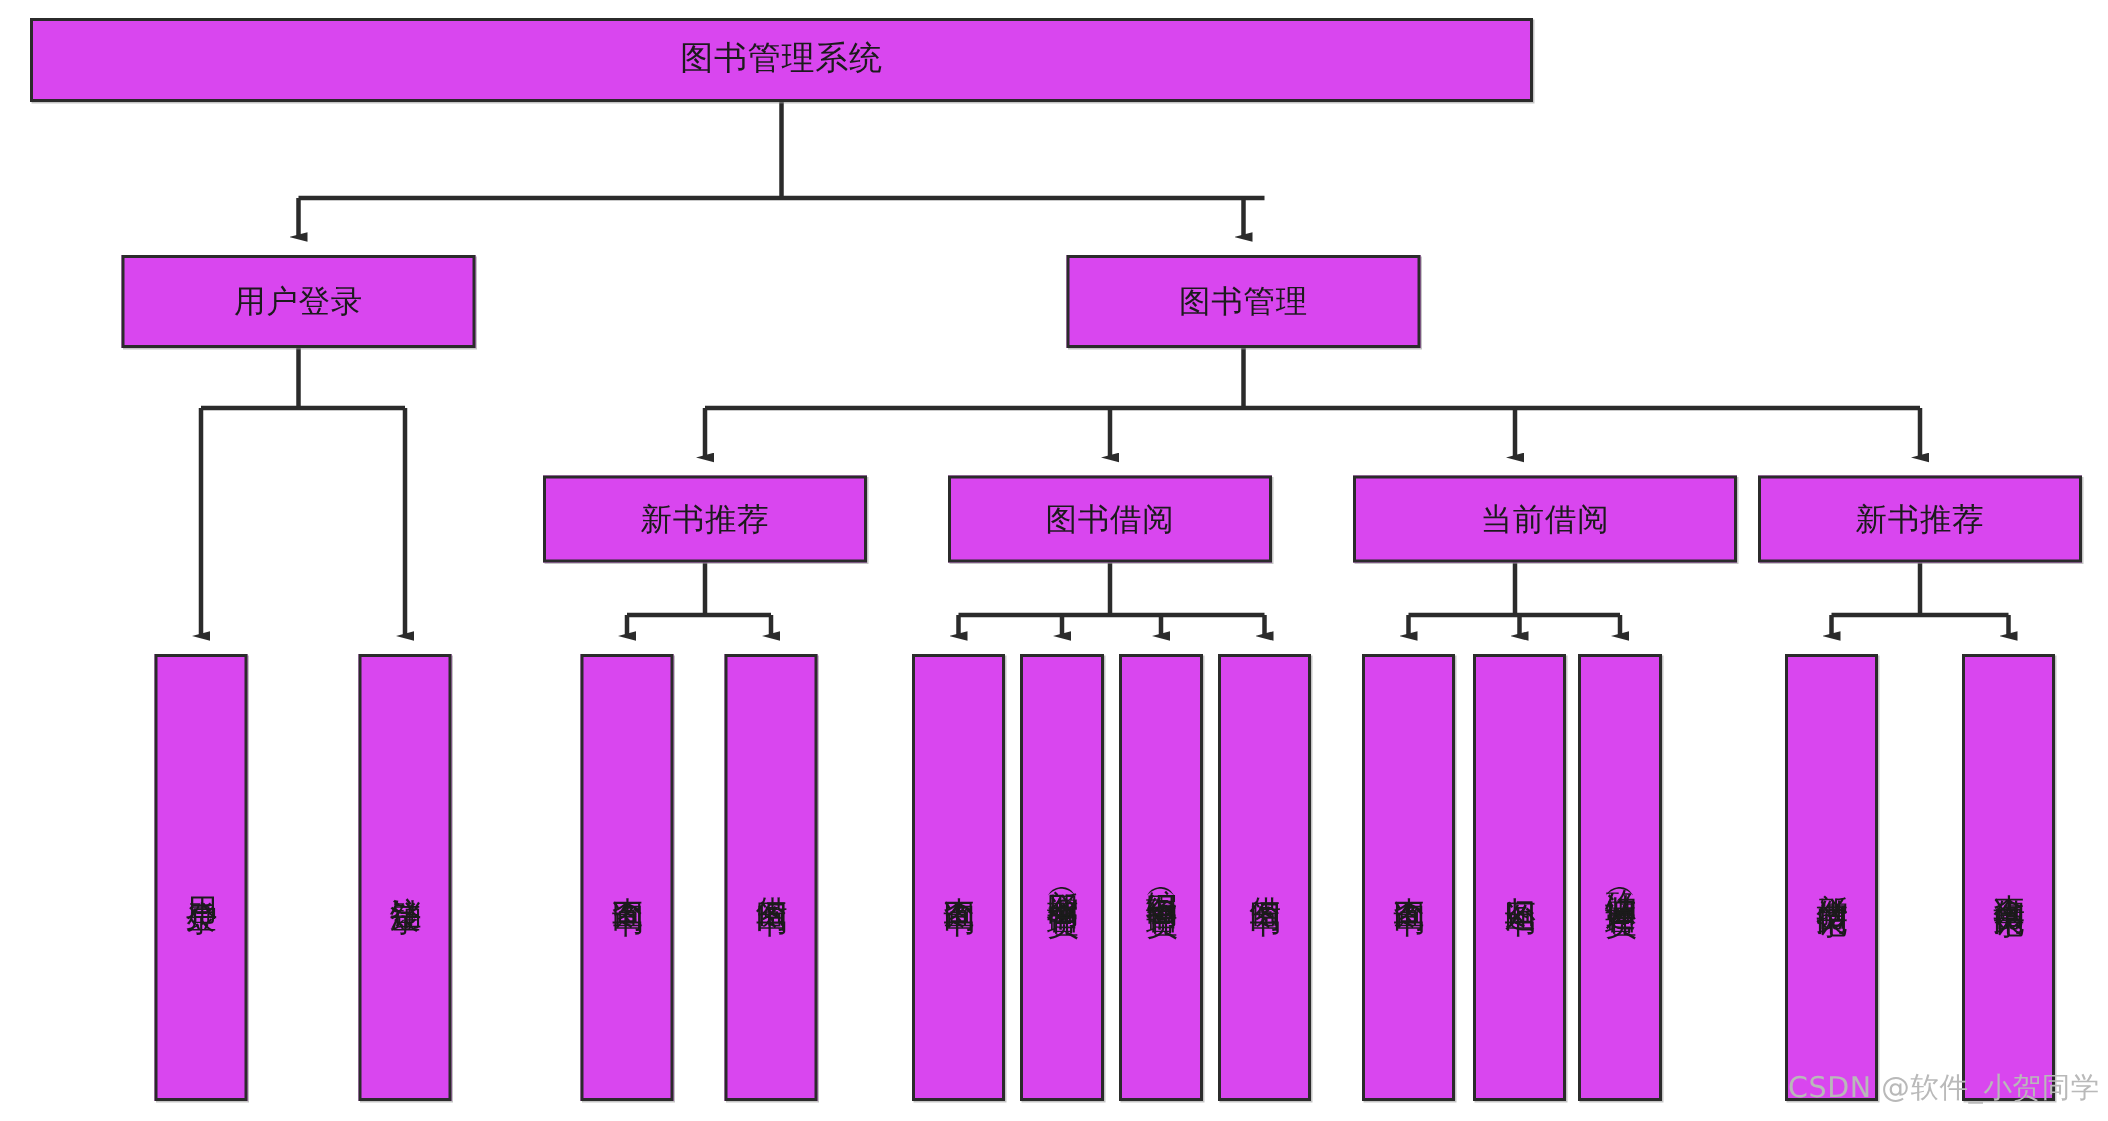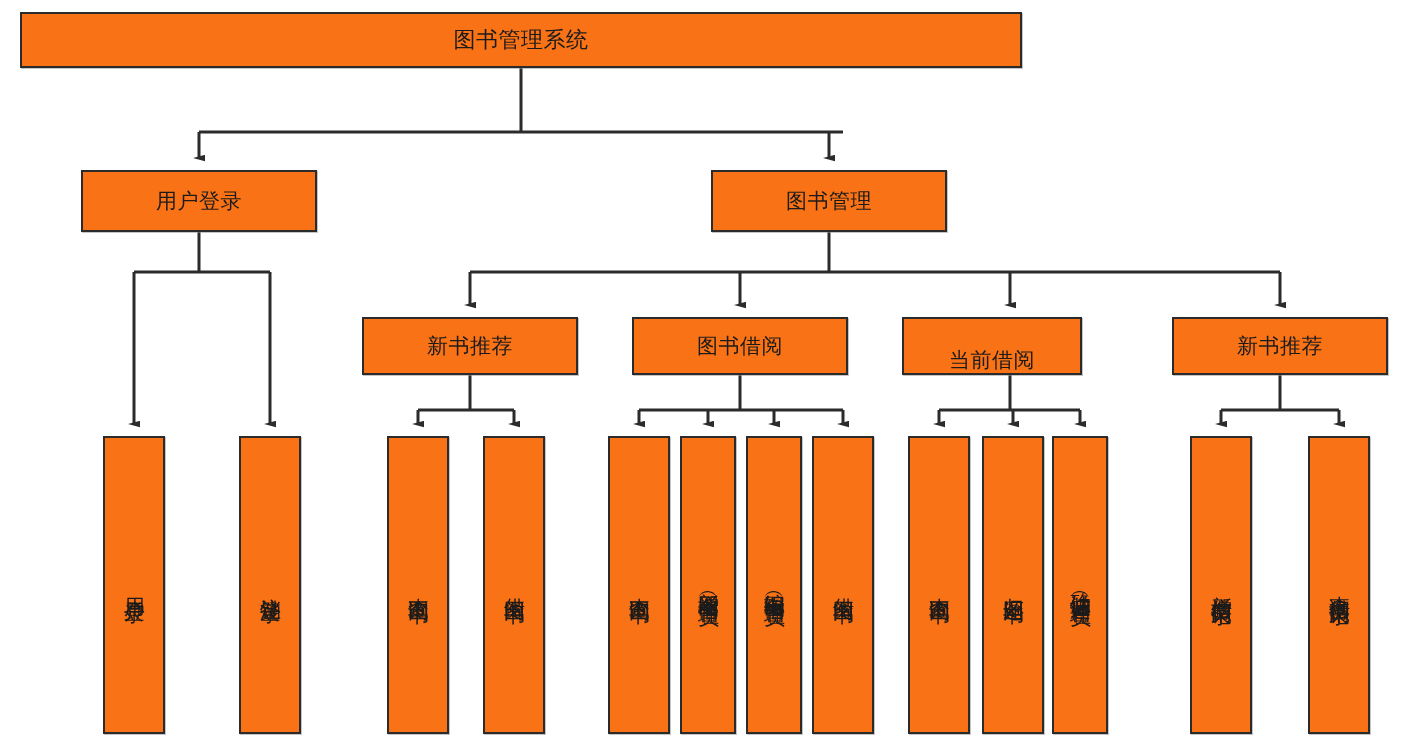--- a/index.html
+++ b/index.html
@@ -22,21 +22,21 @@
     position: absolute;
     left: 0;
     top: 0;
     width: 1405px;
     height: 747px;
     pointer-events: none;
   }
   .node {
     position: absolute;
     box-sizing: border-box;
-    background: #f97316;
+    background: #d946ef;
     border: 2px solid #2b2b2b;
     display: flex;
     align-items: center;
     justify-content: center;
     box-shadow: 1px 1px 0 rgba(150,150,150,0.55);
   }
   .node .label {
     color: #1b1b1b;
     font-size: 21px;
     line-height: 1.18;
@@ -127,21 +127,21 @@
   <div class="node" style="left: 711px; top: 170px; width: 236px; height: 62px; align-items: center;">
     <span class="label">图书管理</span>
   </div>
 
   <div class="node" style="left: 362px; top: 317px; width: 216px; height: 58px;">
     <span class="label">新书推荐</span>
   </div>
   <div class="node" style="left: 632px; top: 317px; width: 216px; height: 58px;">
     <span class="label">图书借阅</span>
   </div>
-  <div class="node" style="left: 902px; top: 317px; width: 180px; height: 58px; align-items: flex-end;">
+  <div class="node" style="left: 902px; top: 317px; width: 256px; height: 58px;">
     <span class="label">当前借阅</span>
   </div>
   <div class="node" style="left: 1172px; top: 317px; width: 216px; height: 58px;">
     <span class="label">新书推荐</span>
   </div>
 
   <div class="node leaf" style="left: 103px; top: 436px; width: 62px; height: 298px;">
     <span class="label">用户登录</span>
   </div>
   <div class="node leaf" style="left: 239px; top: 436px; width: 62px; height: 298px;">
@@ -174,14 +174,15 @@
   <div class="node leaf" style="left: 1052px; top: 436px; width: 56px; height: 298px;">
     <span class="label">确认归还（管理员）</span>
   </div>
   <div class="node leaf" style="left: 1190px; top: 436px; width: 62px; height: 298px;">
     <span class="label">新增借阅记录</span>
   </div>
   <div class="node leaf" style="left: 1308px; top: 436px; width: 62px; height: 298px;">
     <span class="label">查询借阅记录</span>
   </div>
 
+  <div class="watermark" style="left: 1192px; top: 712px; color: rgb(185, 185, 185);">CSDN @软件_小贺同学</div>
 
 </div>
 
 </body></html>

